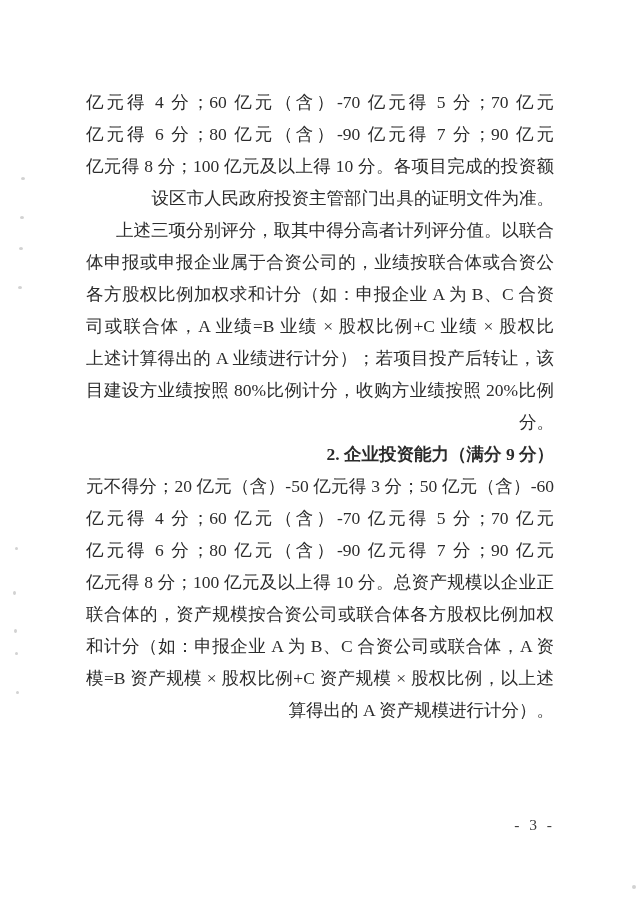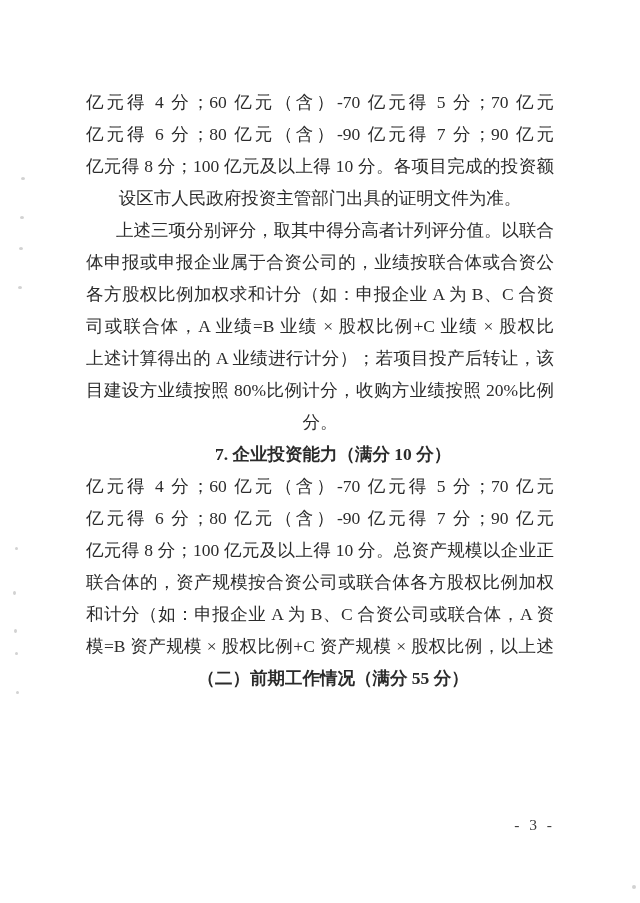--- a/index.html
+++ b/index.html
@@ -20,21 +20,21 @@
     position: absolute;
     left: 86px;
     top: 86px;
     width: 468px;
   }
   .line {
     height: 32px;
     line-height: 32px;
     font-size: 17.5px;
     white-space: nowrap;
-    text-align: center;
+    text-align: right;
   }
   .line.fill {
     white-space: normal;
     text-align: justify;
     text-align-last: justify;
     overflow: hidden;
   }
   .line.indent {
     text-indent: 30px;
   }
@@ -67,28 +67,29 @@
       <div class="line fill">亿元得 6 分；80 亿元（含）-90 亿元得 7 分；90 亿元（含）-100</div>
       <div class="line fill">亿元得 8 分；100 亿元及以上得 10 分。各项目完成的投资额以</div>
       <div class="line">设区市人民政府投资主管部门出具的证明文件为准。</div>
       <div class="line indent fill">上述三项分别评分，取其中得分高者计列评分值。以联合</div>
       <div class="line fill">体申报或申报企业属于合资公司的，业绩按联合体或合资公司</div>
       <div class="line fill">各方股权比例加权求和计分（如：申报企业 A 为 B、C 合资公</div>
       <div class="line fill">司或联合体，A 业绩=B 业绩 × 股权比例+C 业绩 × 股权比例，以</div>
       <div class="line fill">上述计算得出的 A 业绩进行计分）；若项目投产后转让，该项</div>
       <div class="line fill">目建设方业绩按照 80%比例计分，收购方业绩按照 20%比例计</div>
       <div class="line">分。</div>
-      <div class="line heading">7. 企业投资能力（满分 10 分）</div>
+      <div class="line heading">2. 企业投资能力（满分 9 分）</div>
+      <div class="line fill">元不得分；20 亿元（含）-50 亿元得 3 分；50 亿元（含）-60</div>
       <div class="line fill">亿元得 4 分；60 亿元（含）-70 亿元得 5 分；70 亿元（含）-80</div>
       <div class="line fill">亿元得 6 分；80 亿元（含）-90 亿元得 7 分；90 亿元（含）-100</div>
       <div class="line fill">亿元得 8 分；100 亿元及以上得 10 分。总资产规模以企业正式</div>
       <div class="line fill">联合体的，资产规模按合资公司或联合体各方股权比例加权求</div>
       <div class="line fill">和计分（如：申报企业 A 为 B、C 合资公司或联合体，A 资产规</div>
       <div class="line fill">模=B 资产规模 × 股权比例+C 资产规模 × 股权比例，以上述计</div>
-      <div class="line heading">（二）前期工作情况（满分 55 分）</div>
+      <div class="line">算得出的 A 资产规模进行计分）。</div>
     </div>
 
   <div class="page-number">- 3 -</div>
 
   <div class="speck" style="left:21px; top:177px; width:4px; height:3px;"></div>
   <div class="speck" style="left:20px; top:216px; width:4px; height:3px;"></div>
   <div class="speck" style="left:19px; top:247px; width:4px; height:3px;"></div>
   <div class="speck" style="left:18px; top:286px; width:4px; height:3px;"></div>
   <div class="speck" style="left:15px; top:547px; width:3px; height:3px;"></div>
   <div class="speck" style="left:13px; top:591px; width:3px; height:4px;"></div>

